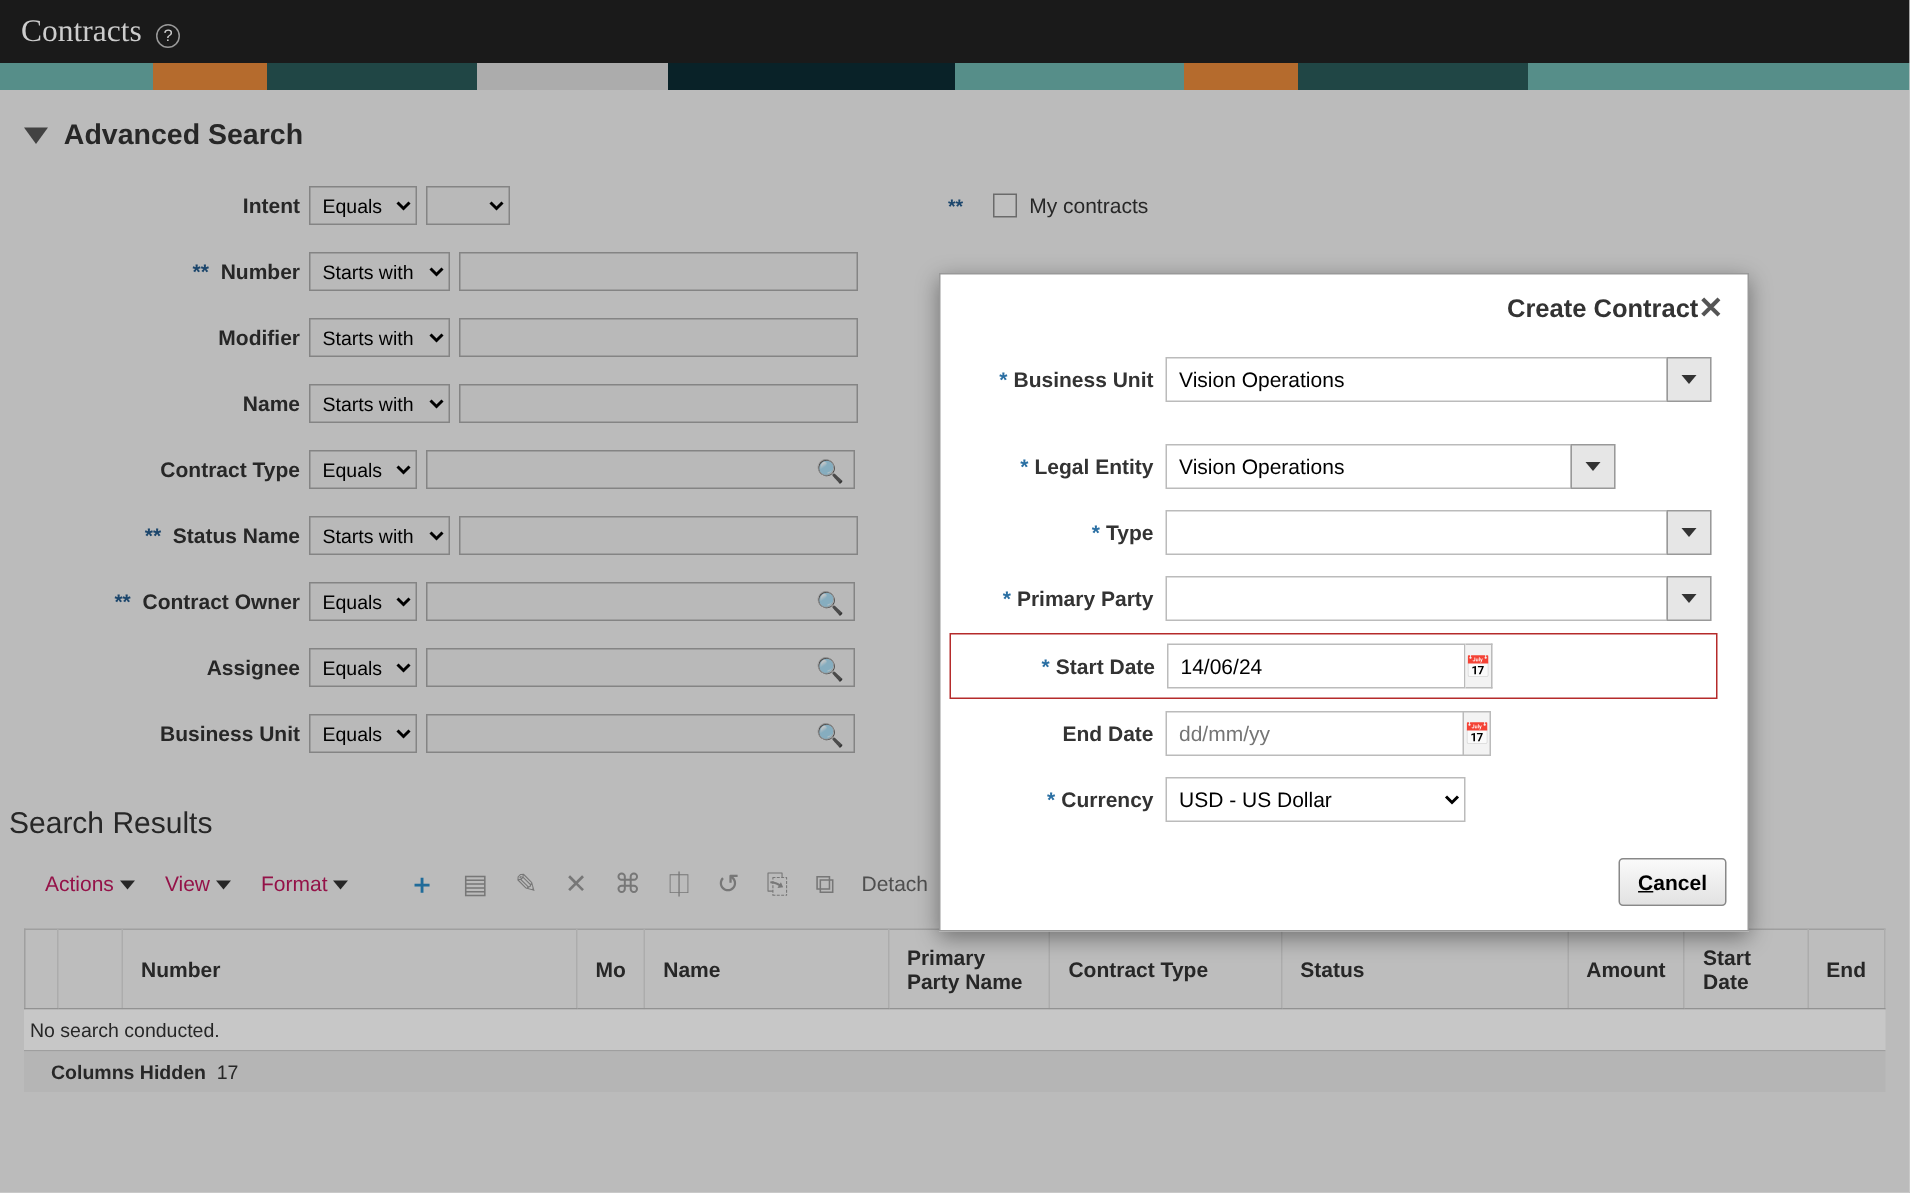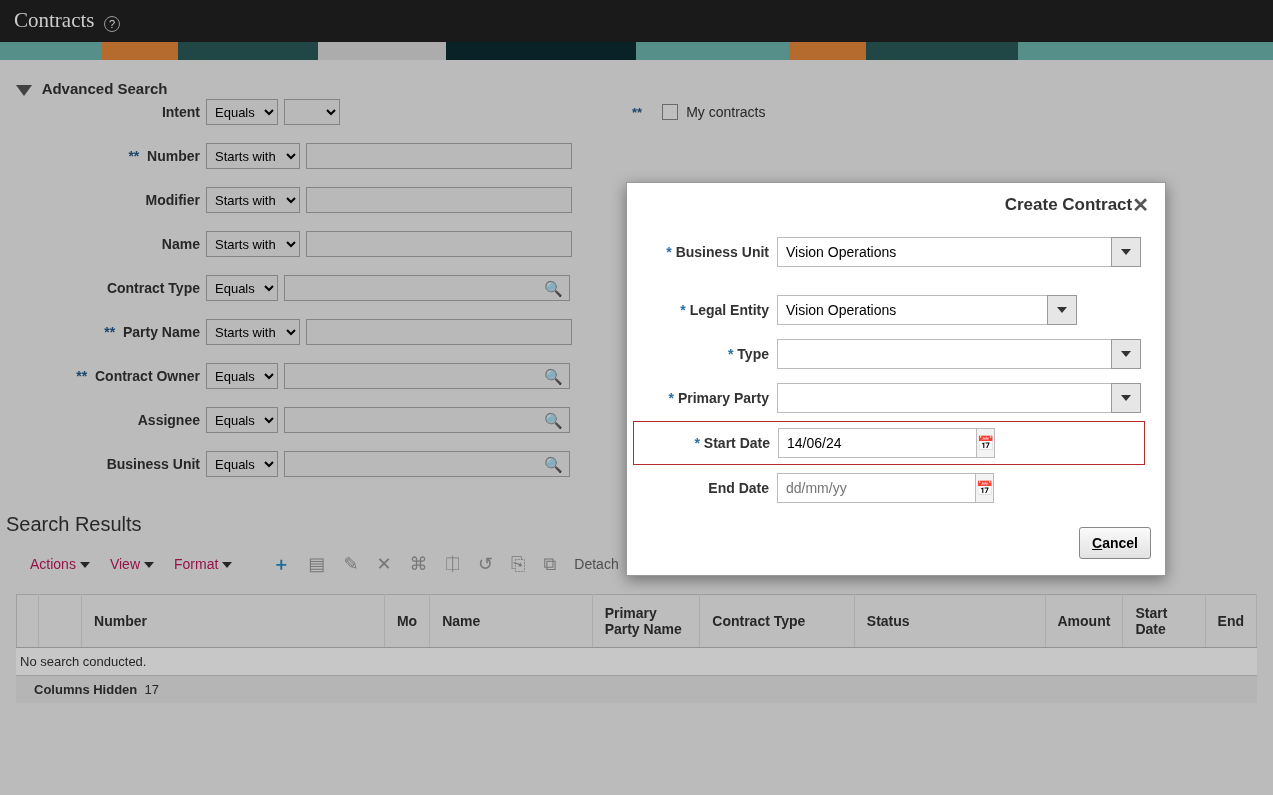--- a/index.html
+++ b/index.html
@@ -42,23 +42,24 @@
   height: 18px;
   background: linear-gradient(90deg,#6fb6b0 0 8%,#e88a3a 8% 14%,#2a5a59 14% 25%,#ddd 25% 35%,#0c2c34 35% 50%,#6fb6b0 50% 62%,#e88a3a 62% 68%,#2a5a59 68% 80%,#6fb6b0 80% 100%);
   position: relative;
   z-index: 1;
 }
 .page-body {
   position: relative;
   padding: 20px 16px 0 16px;
 }
 .adv-search-hdr {
-  font-size: 15px;
+  font-size: 19px;
   font-weight: bold;
   color: #333;
+  margin-bottom: 20px;
 }
 .adv-search-hdr .tri {
   display:inline-block;
   width:0;height:0;
   border-left:8px solid transparent;
   border-right:8px solid transparent;
   border-top:11px solid #555;
   margin-right:6px;
   vertical-align: middle;
 }
@@ -168,21 +169,21 @@
 
       <div class="fld-row">
         <div class="fld-label">Contract Type</div>
         <select class="op-sel"><option>Equals</option></select>
         <div class="val-combo">
             <span class="combo-search">🔍</span>
           </div>
       </div>
 
       <div class="fld-row">
-        <div class="fld-label"><span class="requ">**</span>&nbsp;&nbsp;<span>Party Name</span></div>
+        <div class="fld-label"><span class="requ">**</span>&nbsp;&nbsp;<span>Status Name</span></div>
         <select class="op-sel" style="min-width:94px"><option>Starts with</option></select>
         <input class="val-inp" style="">
       </div>
 
       <div class="fld-row">
         <div class="fld-label"><span class="requ">**</span>&nbsp;&nbsp;<span>Contract Owner</span></div>
         <select class="op-sel"><option>Equals</option></select>
         <div class="val-combo">
             <span class="combo-search">🔍</span>
           </div>
@@ -330,18 +331,22 @@
     <div class="mrow">
       <div class="mlabel"><span>End Date</span></div>
       <div class="mdate-wrap">
         <input class="minput" placeholder="dd/mm/yy" style="">
         <div class="cal">
             <span class="cal-icon">📅</span>
           </div>
       </div>
     </div>
 
+    <div class="mrow currency-row">
+      <div class="mlabel"><span class="mreq">*</span><span>Currency</span></div>
+      <select class="msel"><option>USD - US Dollar</option></select>
+    </div>
 
   </div>
   <div class="modal-ftr">
     <button class="btn"><span class="ul">C</span><span>ancel</span></button>
   </div>
 </div>
 
 </body></html>

